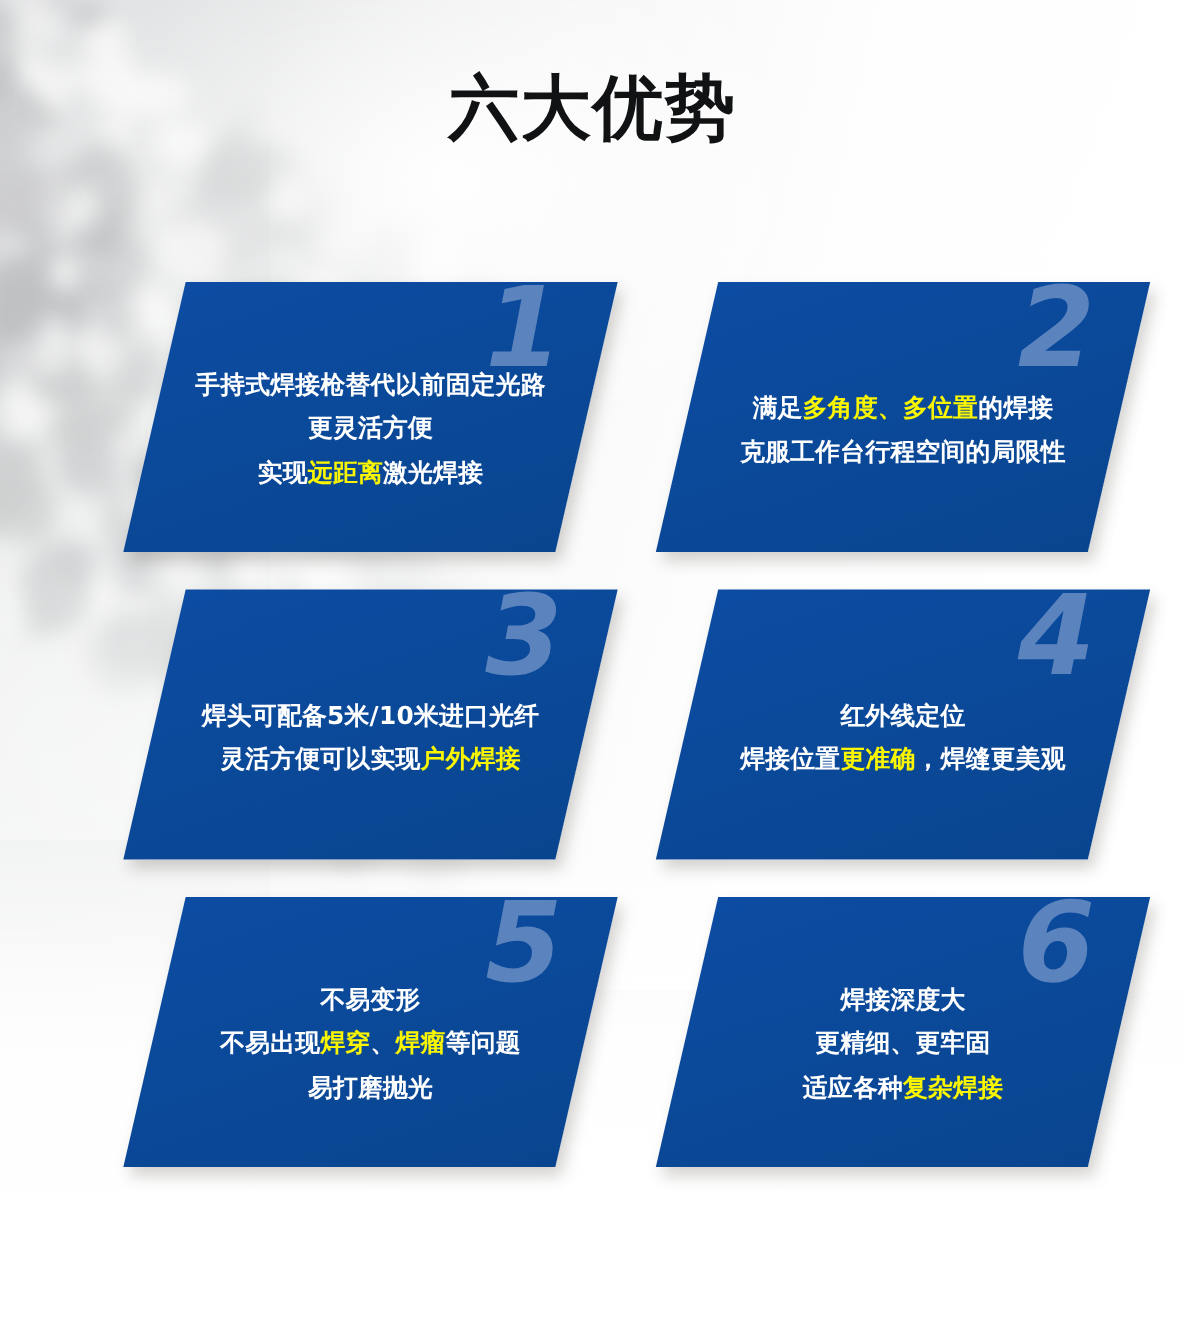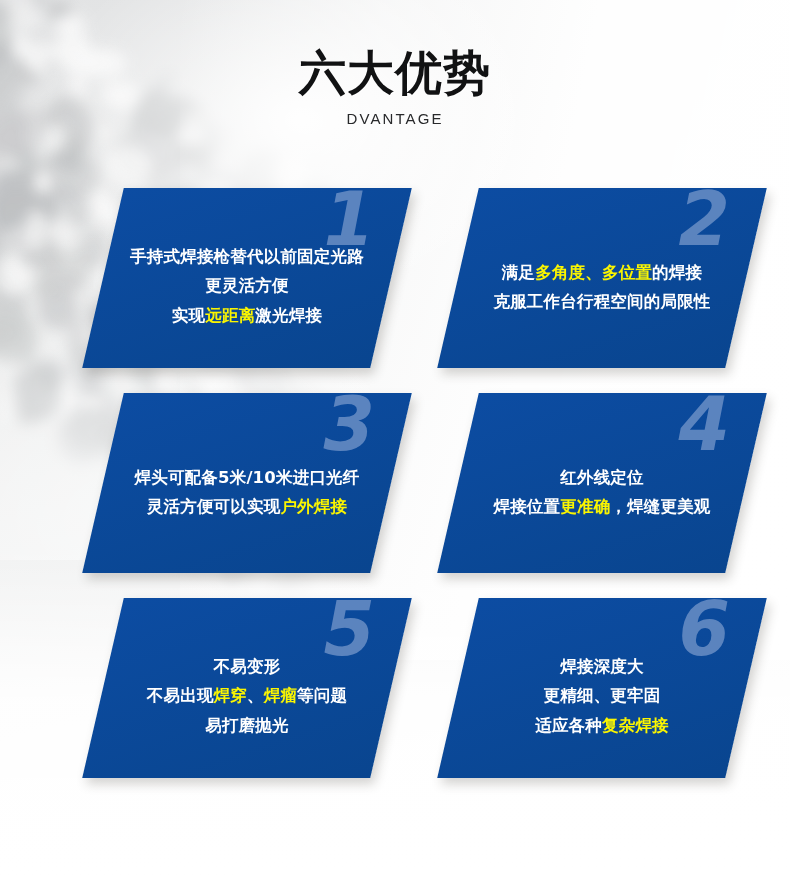--- a/index.html
+++ b/index.html
@@ -369,21 +369,20 @@
       <div class="leaf hole" style="width: 18.2869px; height: 35.2865px; left: 129.279px; top: 134.701px; opacity: 0.72;"></div>
       <div class="leaf hole" style="width: 36.8923px; height: 27.1054px; left: 202.627px; top: 540.246px; opacity: 0.77;"></div>
       <div class="leaf hole" style="width: 16.9873px; height: 21.3328px; left: 93.9941px; top: 242.45px; opacity: 0.89;"></div>
     </div>
   <div class="bg-fade-right"></div>
   <div class="bg-fade-bottom"></div>
   <div class="bg-sheen"></div>
 
   <div class="heading">
     <span class="title">六大优势</span>
-    <span class="subtitle">DVANTAGE</span>
   </div>
 
   <div class="cards" id="card-grid">
       <div class="card r1 c1">
         <div class="card-inner">
           <div class="num">1</div>
           <div class="lines">
             <span class="line"><span>手持式焊接枪替代以前固定光路</span></span>
             <span class="line"><span>更灵活方便</span></span>
             <span class="line"><span>实现</span><span class="hl">远距离</span><span>激光焊接</span></span>

